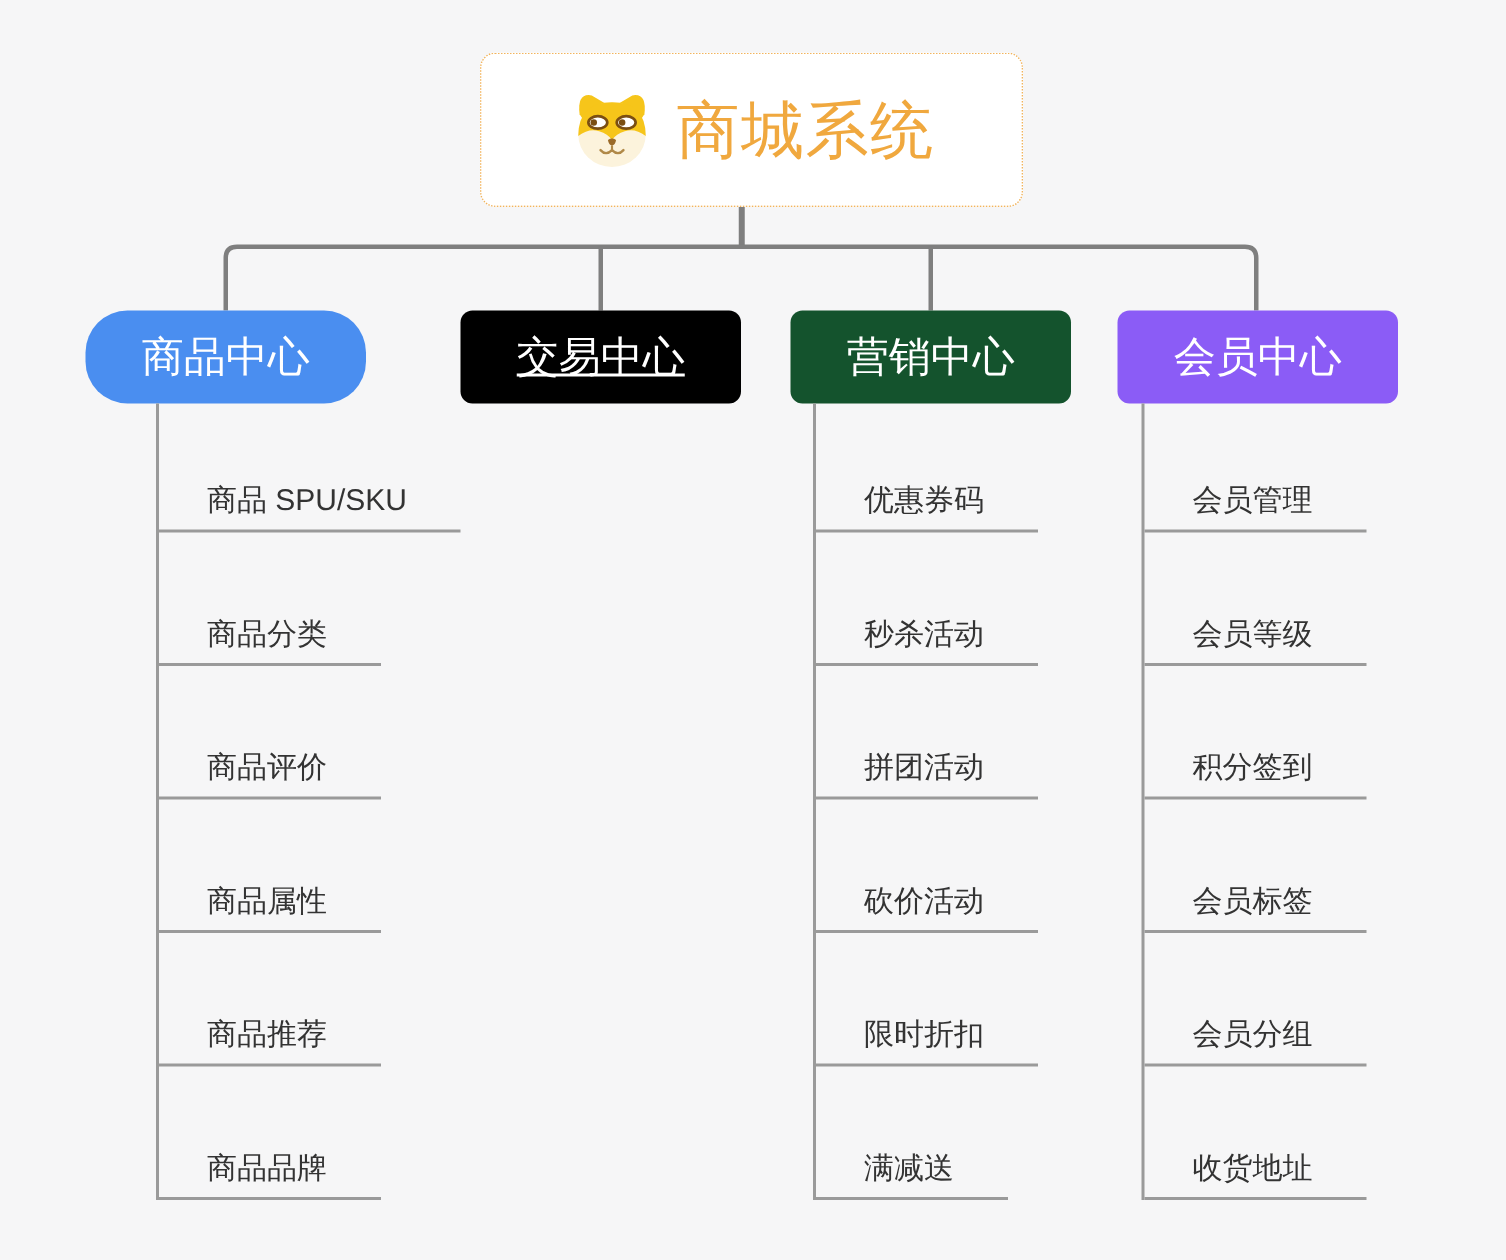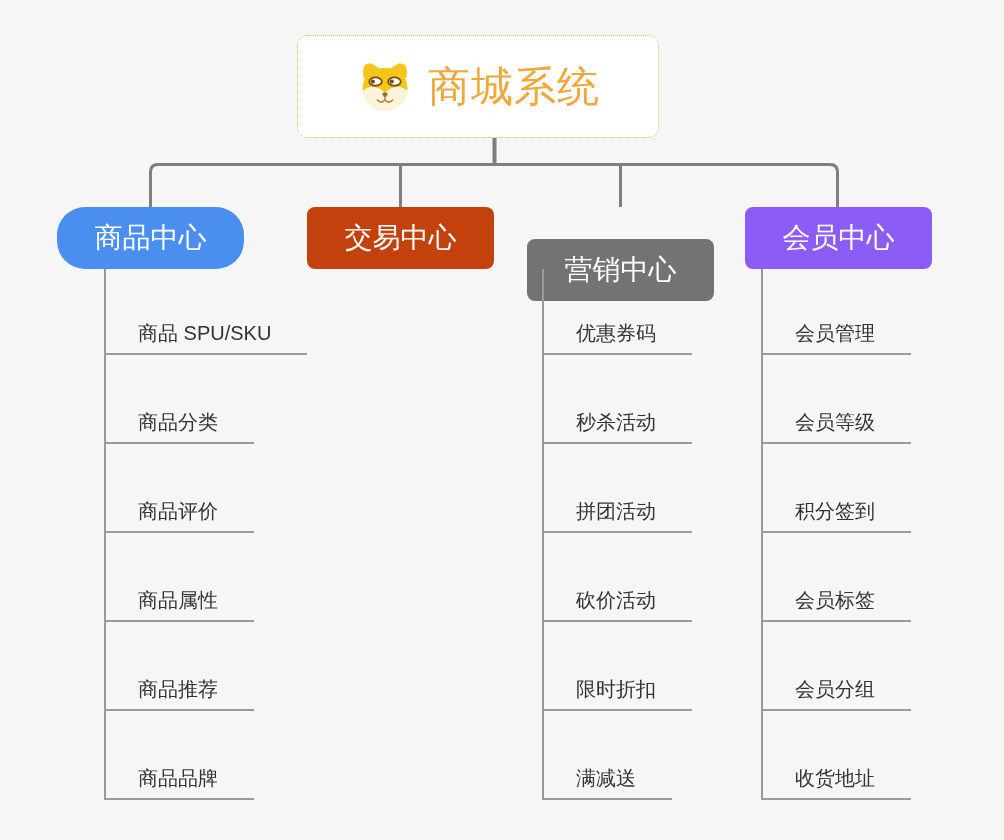--- a/index.html
+++ b/index.html
@@ -12,21 +12,21 @@
     overflow: hidden;
   }
   .canvas {
     position: relative;
     width: 1004px;
     height: 840px;
   }
   
   .root-node {
     position: absolute;
-    left: 297px;
+    left: 320px;
     top: 35px;
     width: 362px;
     height: 103px;
     background: #ffffff;
     border: 1px dotted #f2b45c;
     border-radius: 10px;
     box-sizing: border-box;
     display: flex;
     align-items: center;
     justify-content: center;
@@ -115,22 +115,22 @@
       <circle cx="18.5" cy="24" r="2.4" fill="#7a4e12"></circle>
       <circle cx="39.5" cy="24" r="2.4" fill="#7a4e12"></circle>
       <path d="M29,37 Q32,35 35,37 Q34.4,41 32,41 Q29.6,41 29,37 Z" fill="#9a6a28"></path>
       <path d="M32,41 V44.5" stroke="#b08948" stroke-width="1.6" fill="none"></path>
       <path d="M23.5,44.5 Q27.5,49 32,44.5 Q36.5,49 40.5,44.5" stroke="#b08948" stroke-width="1.8" fill="none" stroke-linecap="round"></path>
     </svg>
     <span class="root-title">商城系统</span>
   </div>
 
   <div class="branch-node branch-1" style="background-color: rgb(74, 142, 240);">商品中心</div>
-  <div class="branch-node branch-2" style="background-color: #c2410c;">交易中心</div>
-  <div class="branch-node branch-3" style="background-color: #737373; margin-top: 32px;">营销中心</div>
+  <div class="branch-node branch-2" style="background-color: #000000; text-decoration: underline;">交易中心</div>
+  <div class="branch-node branch-3" style="background-color: #14532d;">营销中心</div>
   <div class="branch-node branch-4" style="background-color: #8b5cf6;">会员中心</div>
 
   <div class="item-column col-1">
     <div class="tree-item">商品 SPU/SKU</div>
     <div class="tree-item">商品分类</div>
     <div class="tree-item">商品评价</div>
     <div class="tree-item">商品属性</div>
     <div class="tree-item">商品推荐</div>
     <div class="tree-item">商品品牌</div>
   </div>

